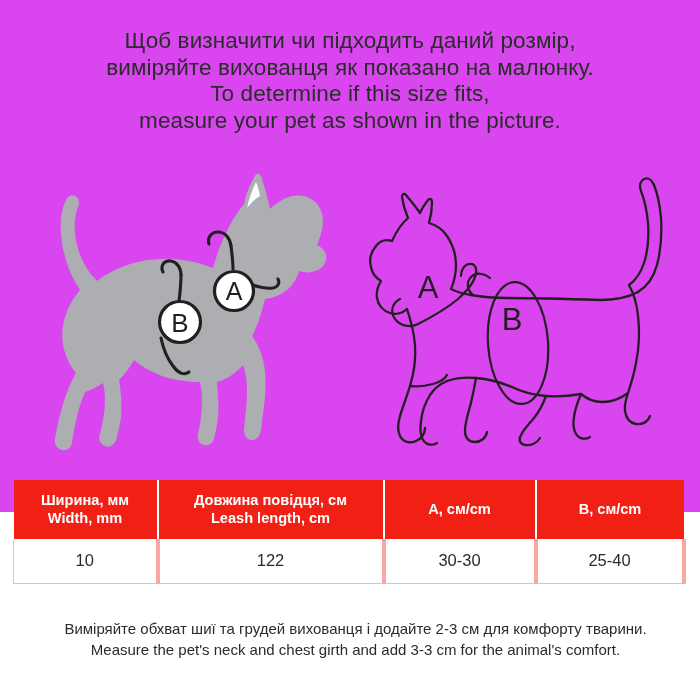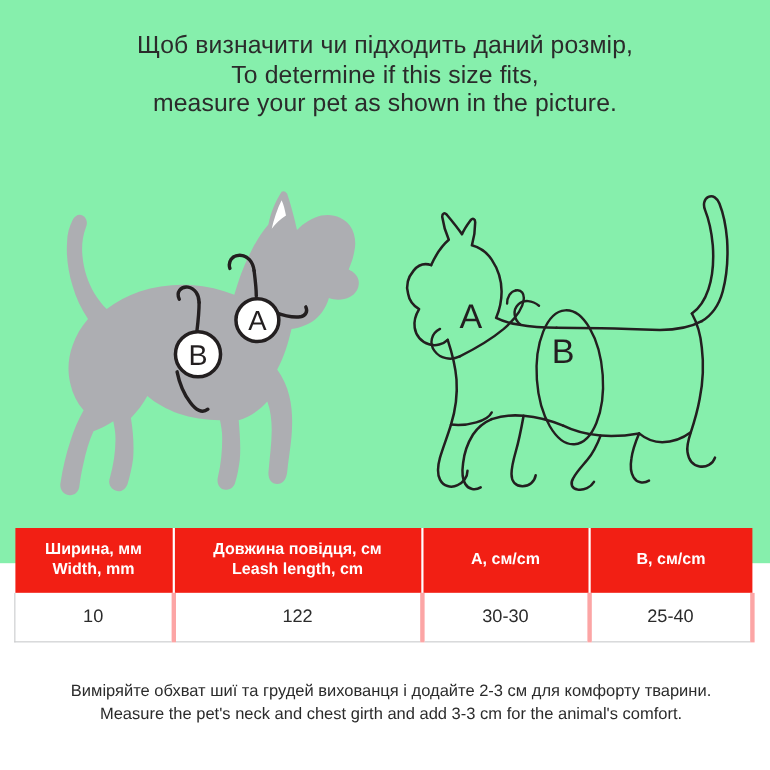--- a/index.html
+++ b/index.html
@@ -13,21 +13,21 @@
     height: 700px;
     overflow: hidden;
     font-family: "Liberation Sans", "DejaVu Sans", sans-serif;
     color: #231f20;
     position: relative;
   }
   #page {
     position: relative;
     width: 700px;
     height: 512px;
-    background: #86efac;
+    background: #d946ef;
   }
 
   
   #header-block {
     position: absolute;
     left: 0;
     top: 28px;
     width: 700px;
     text-align: center;
   }
@@ -133,20 +133,21 @@
     font-family: "Liberation Sans", "DejaVu Sans", sans-serif;
   }
 </style>
 </head>
 <body>
 
 <div id="page">
 
   <div id="header-block">
     <span class="header-line ua">Щоб визначити чи підходить даний розмір,</span>
+    <span class="header-line ua">виміряйте вихованця як показано на малюнку.</span>
     <span class="header-line en">To determine if this size fits,</span>
     <span class="header-line en">measure your pet as shown in the picture.</span>
   </div>
 
   <div id="illustrations">
 
     <div id="dog-figure">
       <svg width="320" height="300" viewBox="0 0 320 300" xmlns="http://www.w3.org/2000/svg">
         <g>
 

